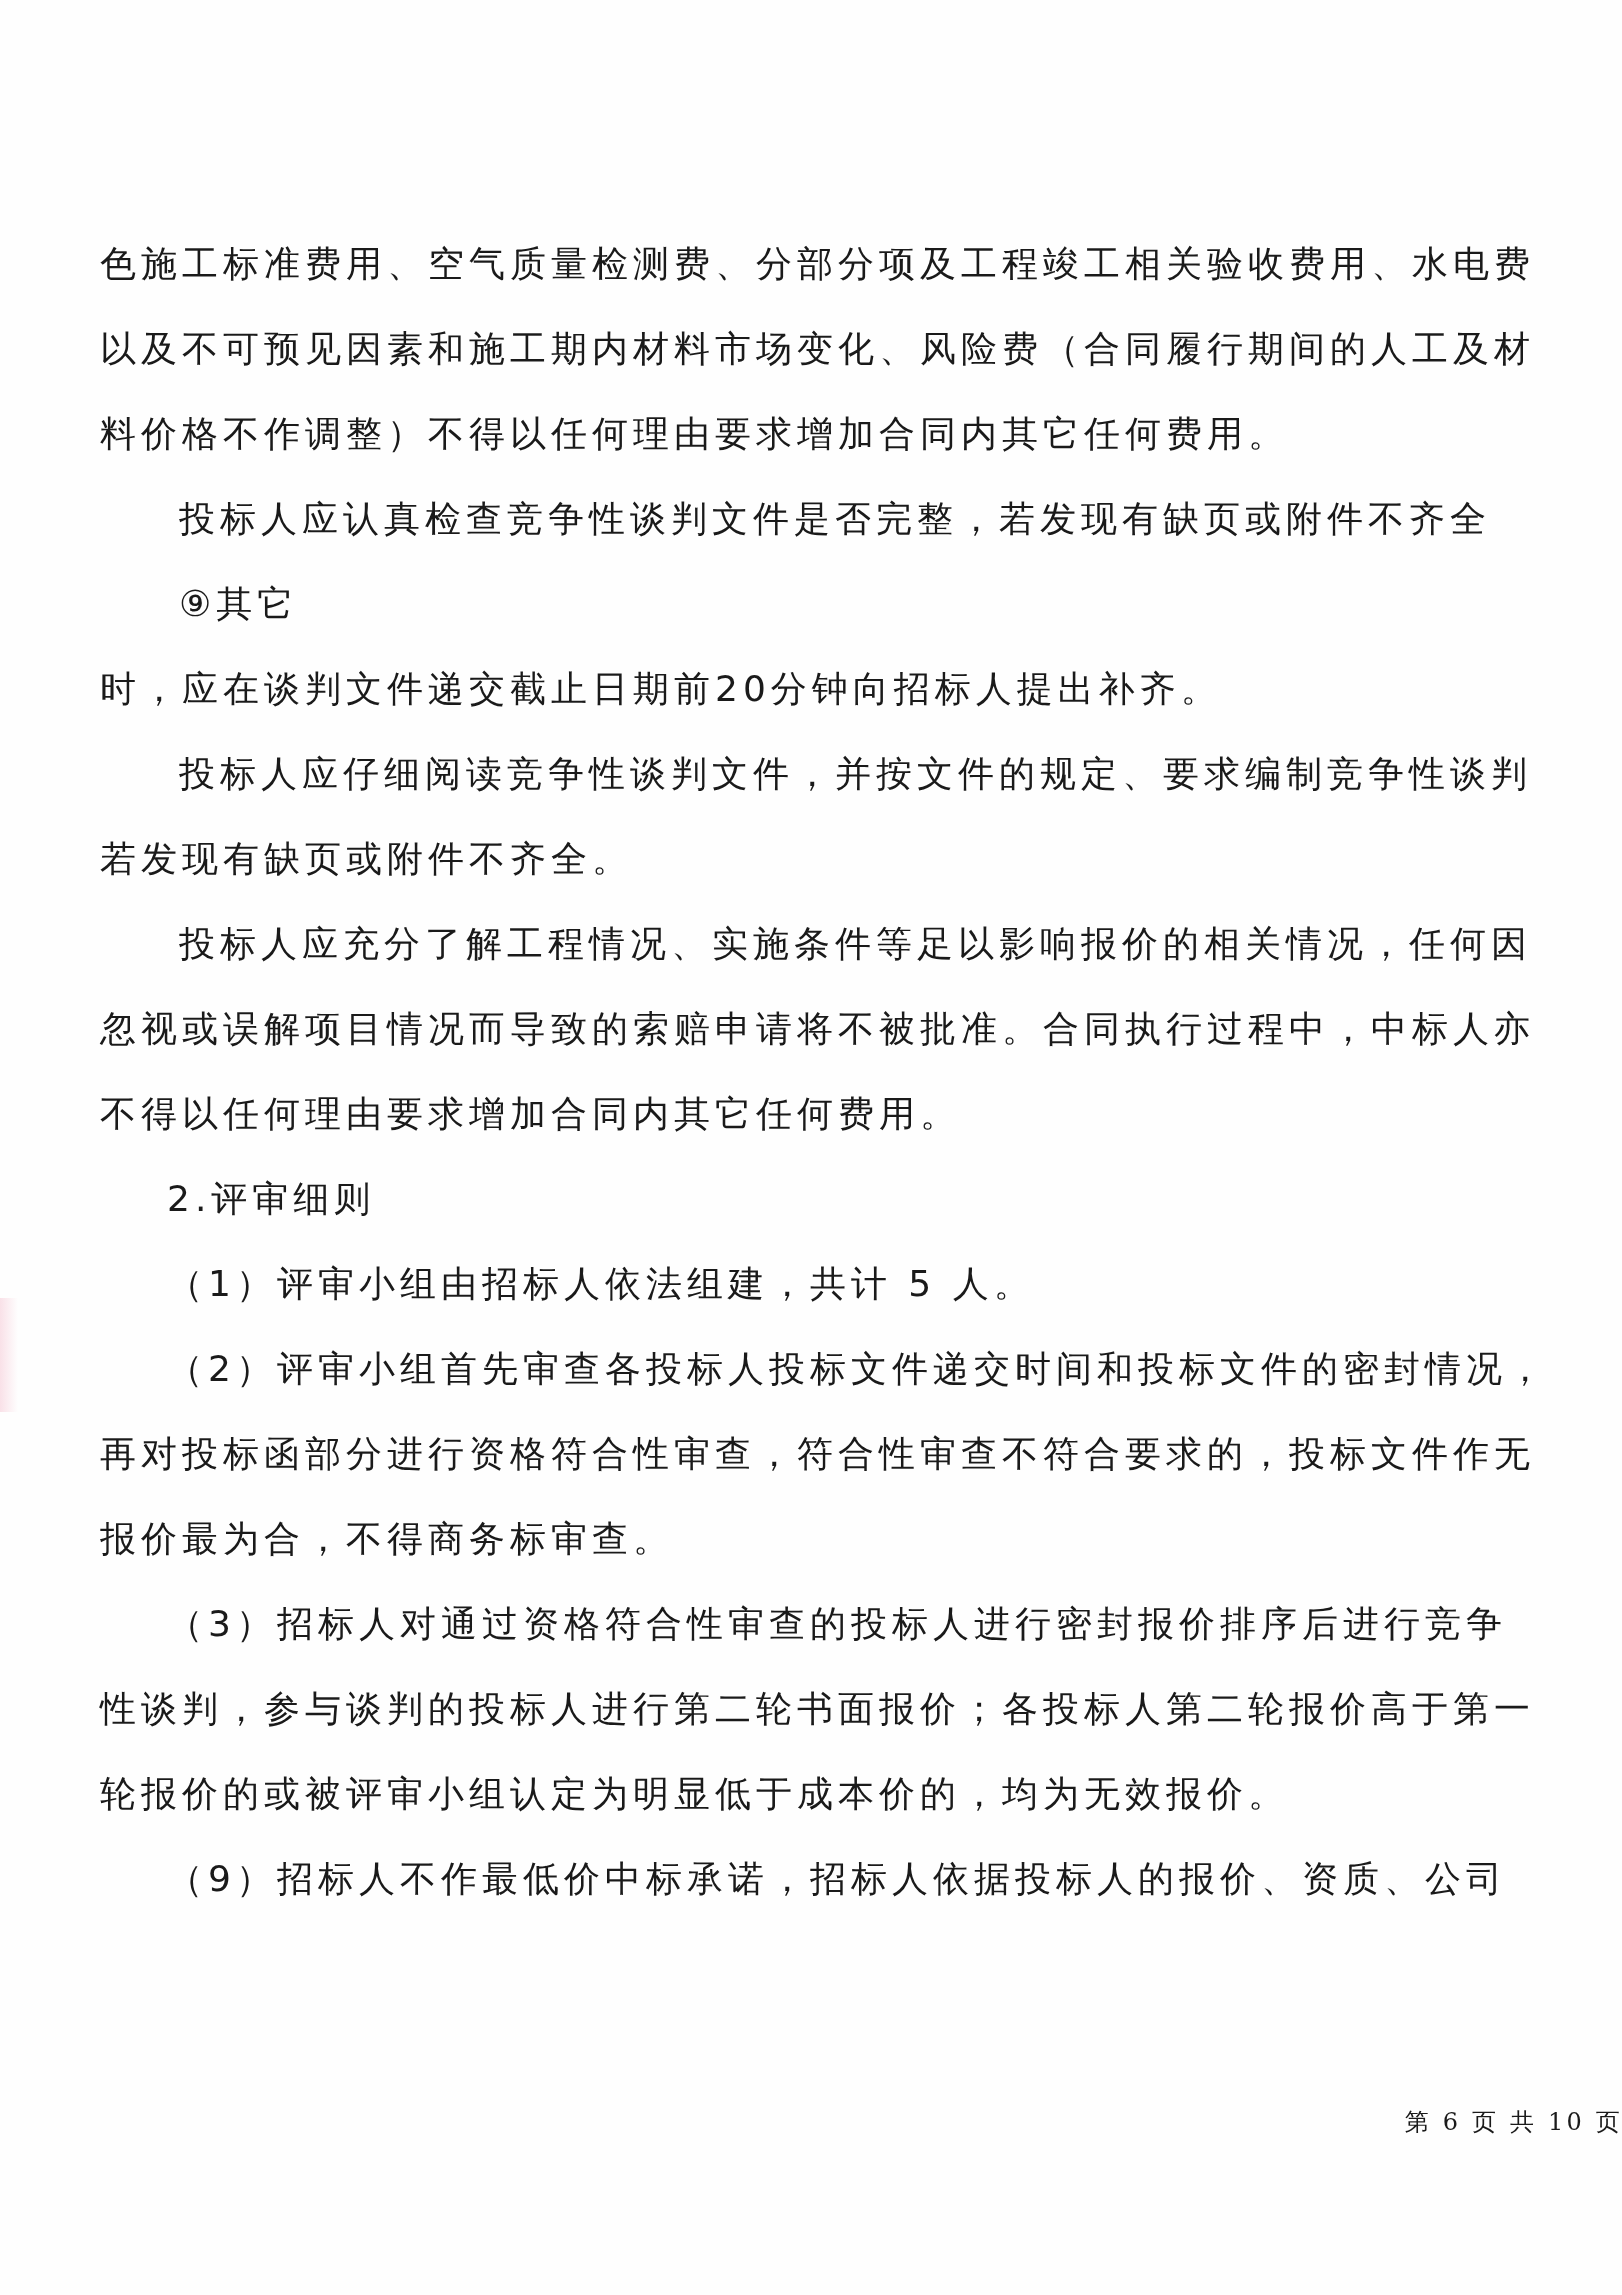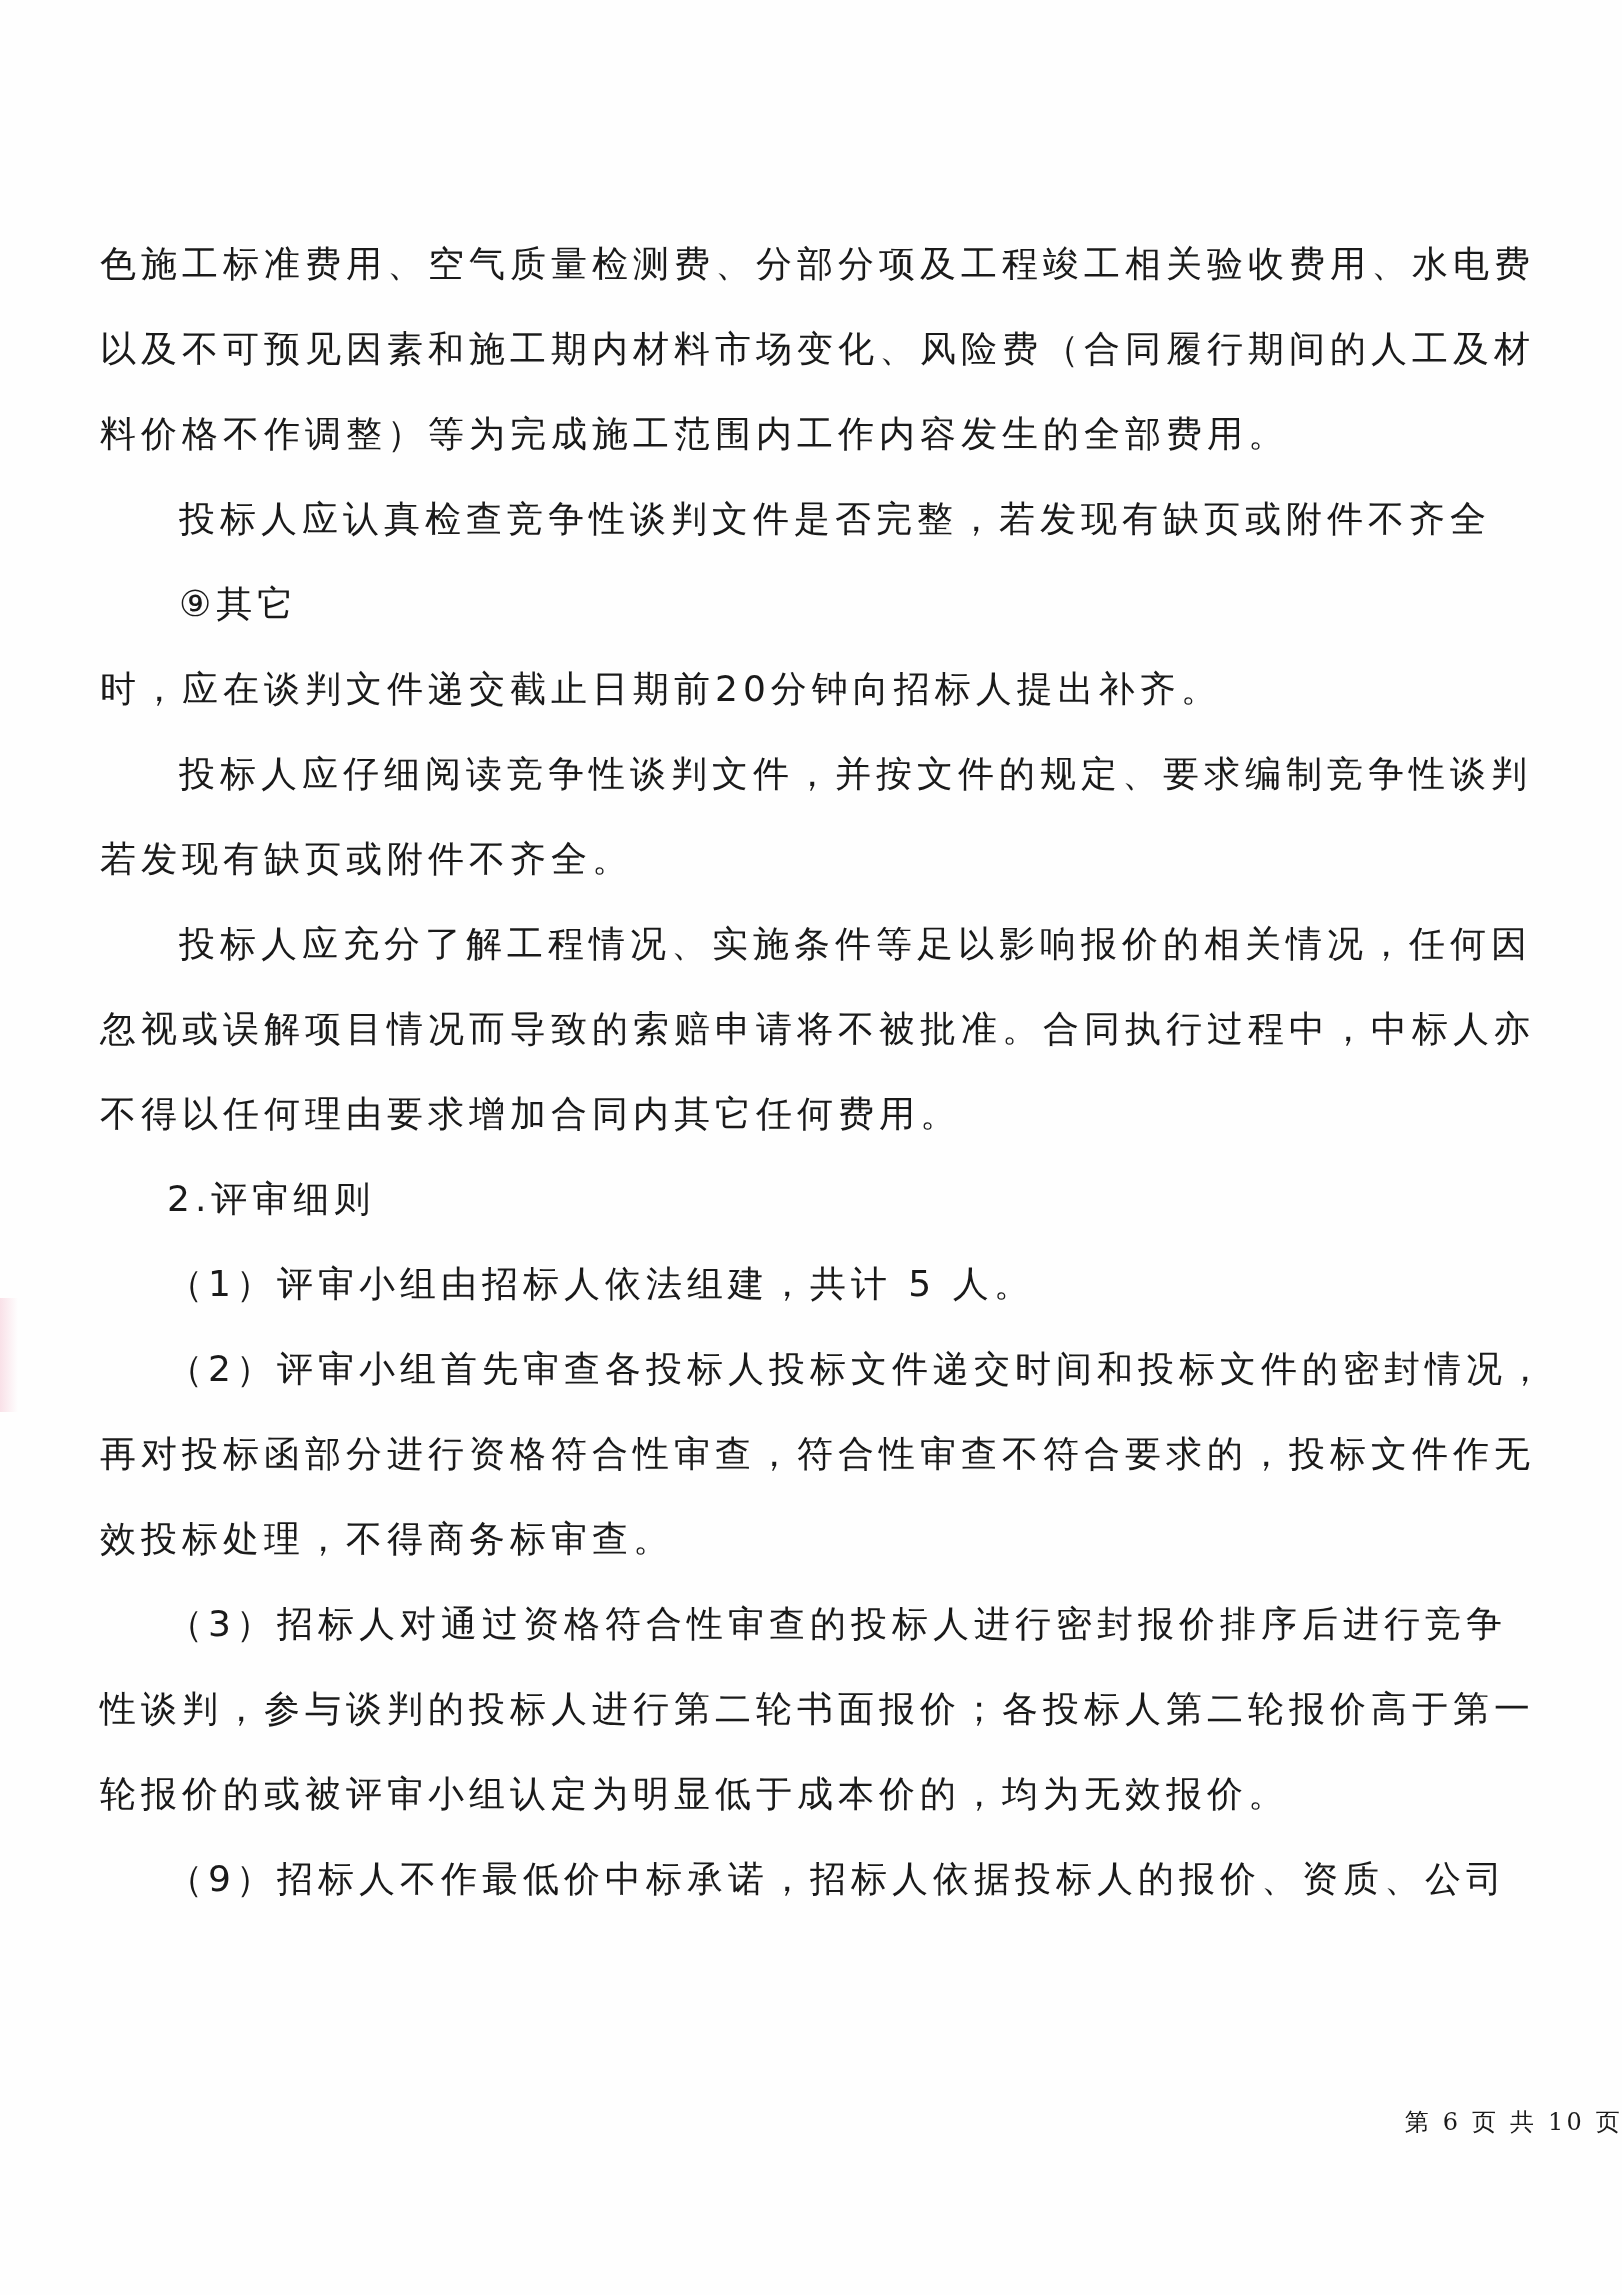--- a/index.html
+++ b/index.html
@@ -26,34 +26,34 @@
 </style>
 </head>
 <body>
 
 <div class="page">
   <div class="stamp-edge"></div>
 
   <div class="body-text">
     <div class="line">色施工标准费用、空气质量检测费、分部分项及工程竣工相关验收费用、水电费</div>
     <div class="line">以及不可预见因素和施工期内材料市场变化、风险费（合同履行期间的人工及材</div>
-    <div class="line">料价格不作调整）等为完成施工范围内工作内容发生的全部费用。</div>
+    <div class="line">料价格不作调整）不得以任何理由要求增加合同内其它任何费用。</div>
     <div class="line indent">投标人应认真检查竞争性谈判文件是否完整，若发现有缺页或附件不齐全</div>
     <div class="line indent">⑨其它</div>
     <div class="line">时，应在谈判文件递交截止日期前20分钟向招标人提出补齐。</div>
     <div class="line indent">投标人应仔细阅读竞争性谈判文件，并按文件的规定、要求编制竞争性谈判</div>
     <div class="line">若发现有缺页或附件不齐全。</div>
     <div class="line indent">投标人应充分了解工程情况、实施条件等足以影响报价的相关情况，任何因</div>
     <div class="line">忽视或误解项目情况而导致的索赔申请将不被批准。合同执行过程中，中标人亦</div>
     <div class="line">不得以任何理由要求增加合同内其它任何费用。</div>
     <div class="line indent-small">2.评审细则</div>
     <div class="line indent-small">（1）评审小组由招标人依法组建，共计 5 人。</div>
     <div class="line indent-small">（2）评审小组首先审查各投标人投标文件递交时间和投标文件的密封情况，</div>
     <div class="line">再对投标函部分进行资格符合性审查，符合性审查不符合要求的，投标文件作无</div>
-    <div class="line">效投标处理，不得商务标审查。</div>
+    <div class="line">报价最为合，不得商务标审查。</div>
     <div class="line indent-small">（3）招标人对通过资格符合性审查的投标人进行密封报价排序后进行竞争</div>
     <div class="line">性谈判，参与谈判的投标人进行第二轮书面报价；各投标人第二轮报价高于第一</div>
     <div class="line">轮报价的或被评审小组认定为明显低于成本价的，均为无效报价。</div>
     <div class="line indent-small">（9）招标人不作最低价中标承诺，招标人依据投标人的报价、资质、公司</div>
   </div>
 
   <div class="footer">第 6 页 共 10 页</div>
 </div>
 
 

